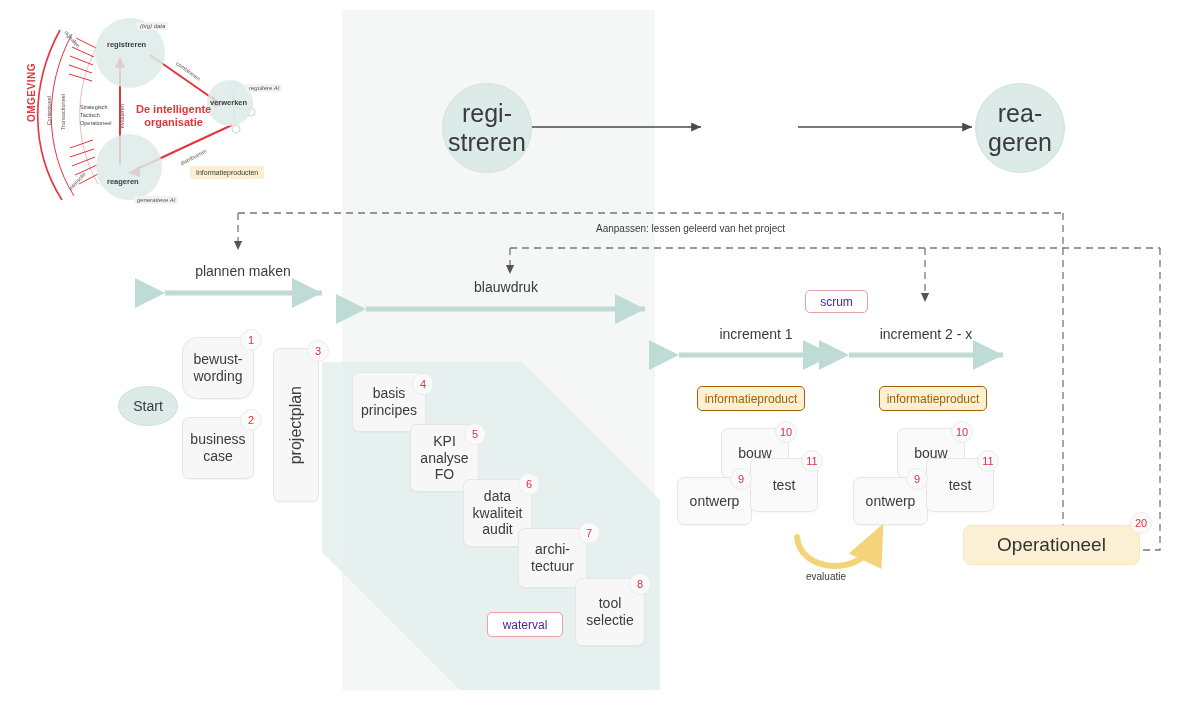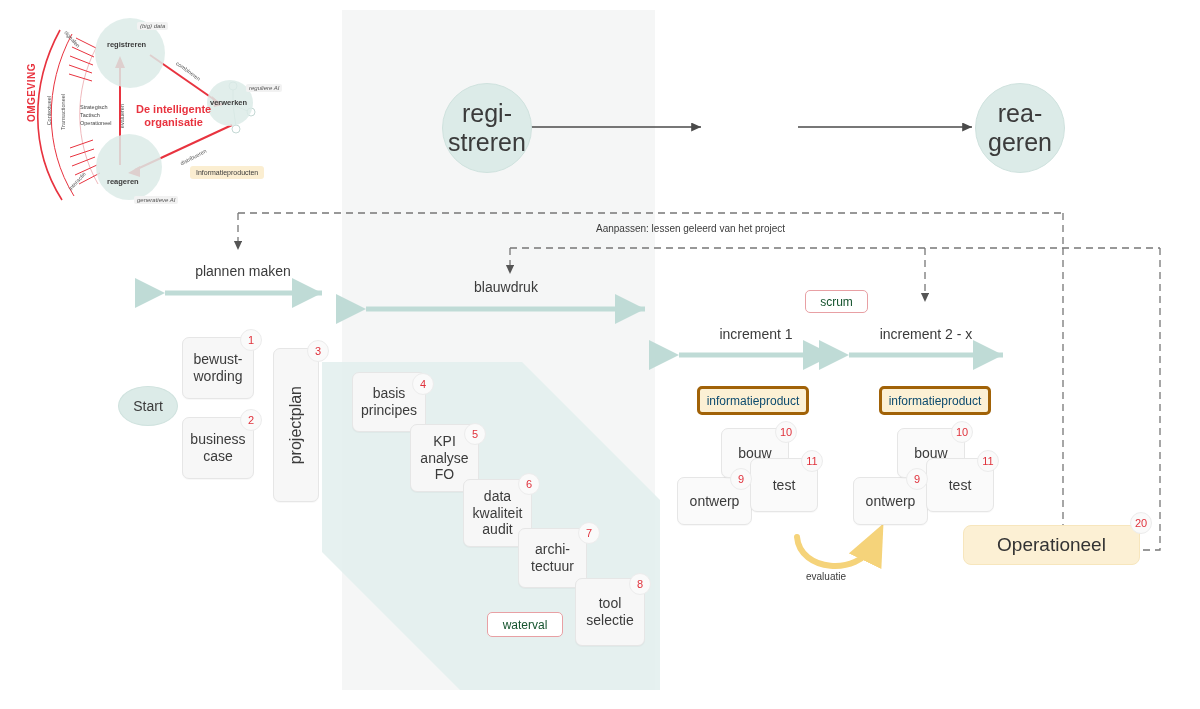--- a/index.html
+++ b/index.html
@@ -23,22 +23,22 @@
   .card.white{background:#fafafa;}
   .card.vertical span{writing-mode:vertical-rl;transform:rotate(180deg);font-size:16px;}
 
   .badge-num{position:absolute;width:20px;height:20px;border-radius:50%;background:#fafafa;
              border:1px solid #ececec;color:#e0323c;font-size:11px;
              display:flex;align-items:center;justify-content:center;z-index:6;}
 
   
   .pill{position:absolute;display:flex;align-items:center;justify-content:center;
         border-radius:5px;font-size:12px;}
-  .pill.red{border:1px solid #e8a0a4;color:#14532d;background:#fff;}
-  .pill.cream{background:#fcf0d4;border:3px solid #a16207;color:#0c4a6e;}
+  .pill.red{border:1px solid #e8a0a4;color:#4c1d95;background:#fff;}
+  .pill.cream{background:#fcf0d4;border:1px solid #a16207;color:#a16207;}
   .pill.cream-big{background:#fcf0d4;border:1px solid #f7e6bd;color:#333;font-size:19px;border-radius:8px;}
 
   .axis-label{position:absolute;font-size:14px;color:#3b3b3b;text-align:center;}
   .flow-label{position:absolute;font-size:10px;color:#3b3b3b;}
 
   
   #mini{position:absolute;left:24px;top:8px;width:300px;height:210px;}
   .mini-circle{position:absolute;border-radius:50%;background:#dcebe8;opacity:.85;}
   .mini-lbl{position:absolute;font-size:7.5px;color:#3b3b3b;font-weight:bold;white-space:nowrap;}
   .mini-note{position:absolute;font-size:6px;color:#555;font-style:italic;background:#f2f2f2;
@@ -197,21 +197,21 @@
   <div class="axis-label" style="left:163px;top:263px;width:160px;">plannen maken</div>
   <div class="axis-label" style="left:366px;top:279px;width:280px;">blauwdruk</div>
   <div class="axis-label" style="left:679px;top:326px;width:154px;">increment 1</div>
   <div class="axis-label" style="left:849px;top:326px;width:154px;">increment 2 - x</div>
 
   <div class="pill red" style="left:805px;top:290px;width:61px;height:21px;">scrum</div>
   <div class="pill red" style="left:439px;top:612px;width:74px;height:23px;margin-left:48px;">waterval</div>
 
   <div class="ellipse start" style="left:118px;top:386px;">Start</div>
 
-  <div class="card" style="left:182px;top:337px;width:70px;height:60px;">
+  <div class="card" style="left:182px;top:337px;width:70px;height:60px;border-radius:15px;">
     <span>bewust-<br>wording</span>
   </div>
   <div class="badge-num" style="left:240px;top:329px;">1</div>
 
   <div class="card" style="left:182px;top:417px;width:70px;height:60px;">
     <span>business<br>case</span>
   </div>
   <div class="badge-num" style="left:240px;top:409px;">2</div>
 
   <div class="card vertical" style="left:273px;top:348px;width:44px;height:152px;">

